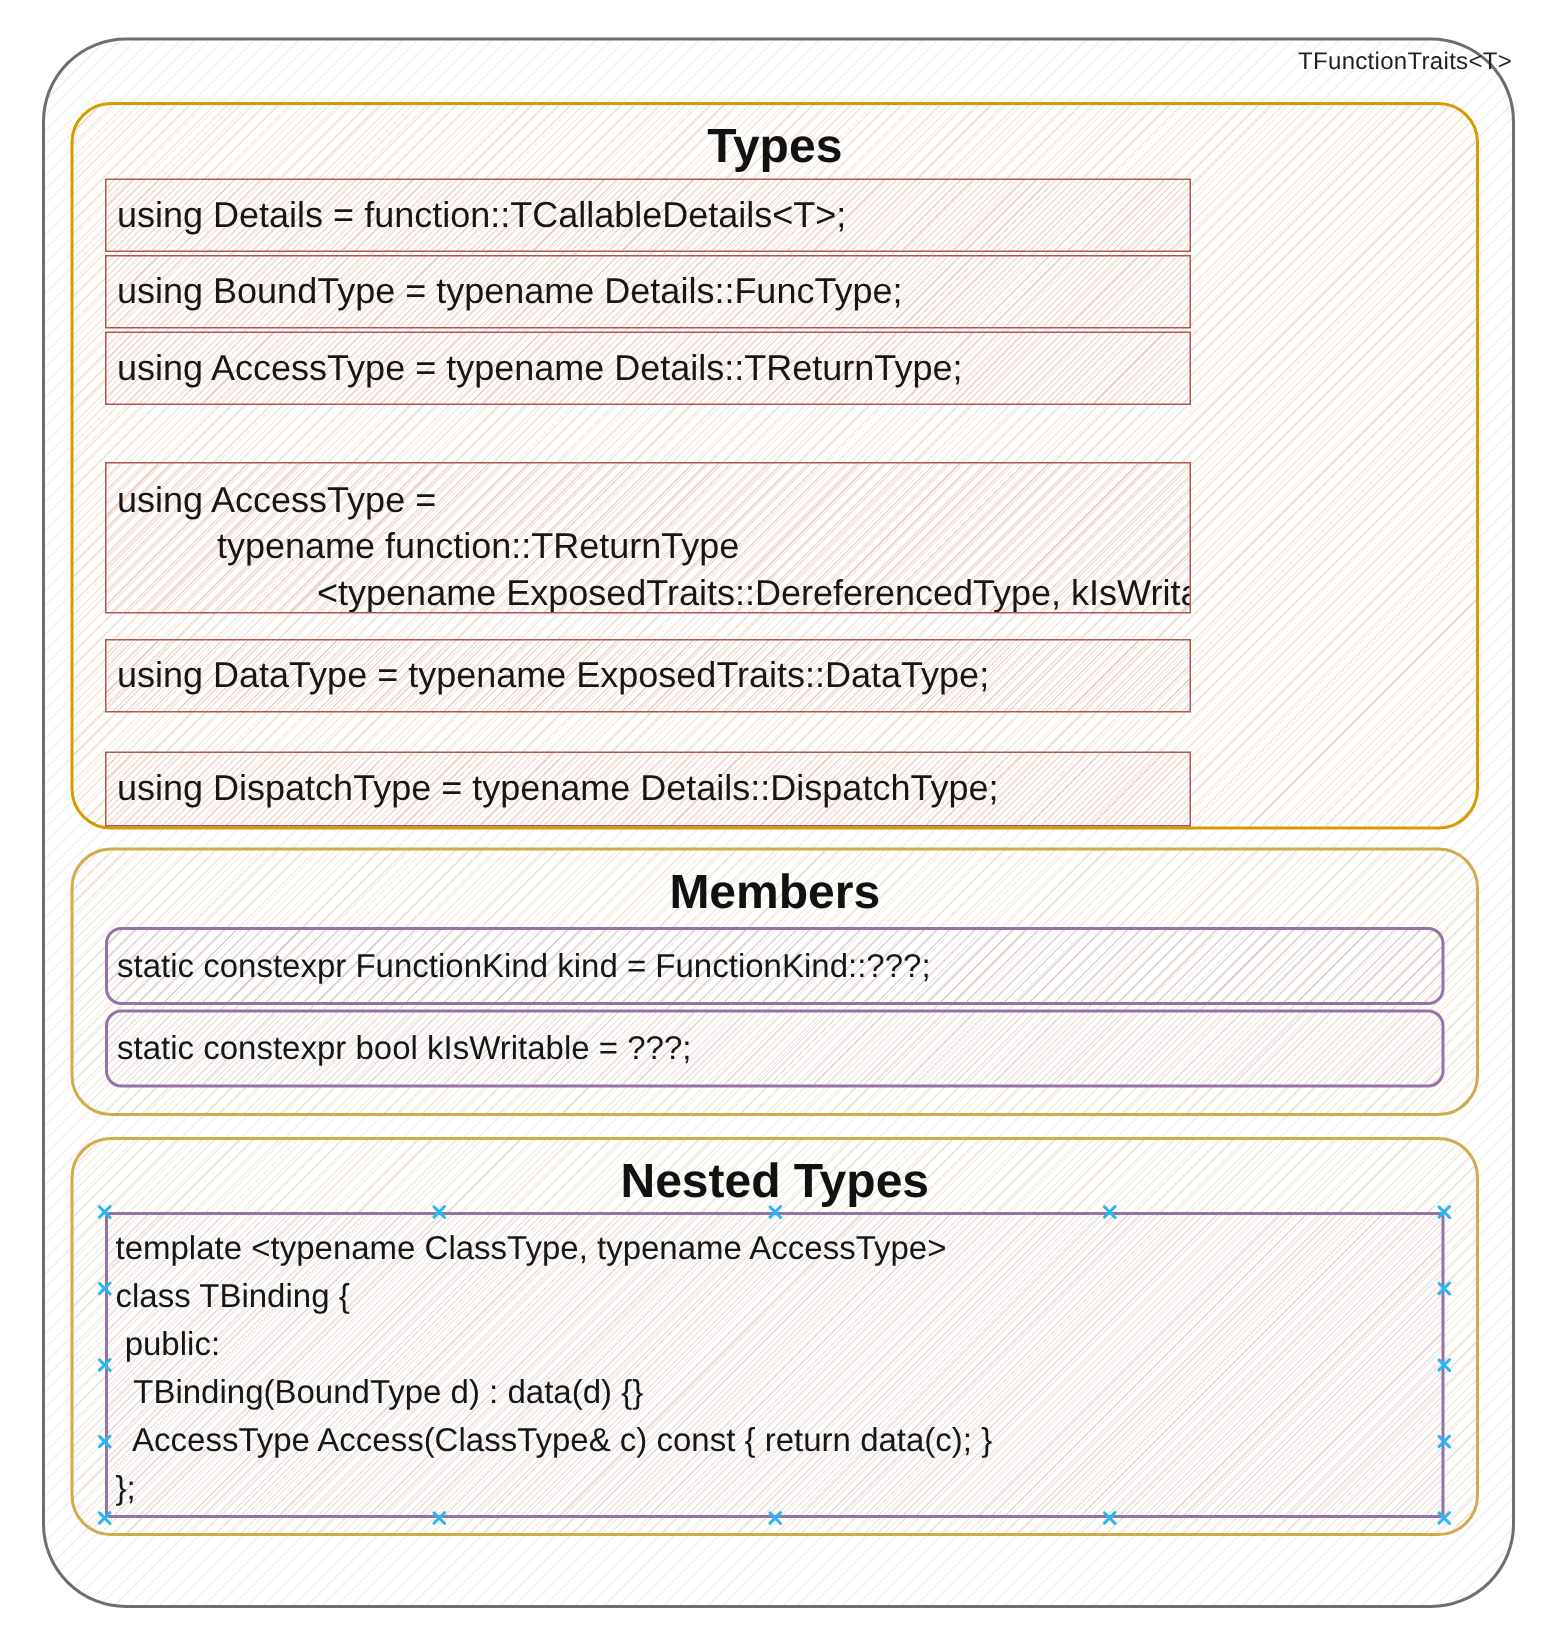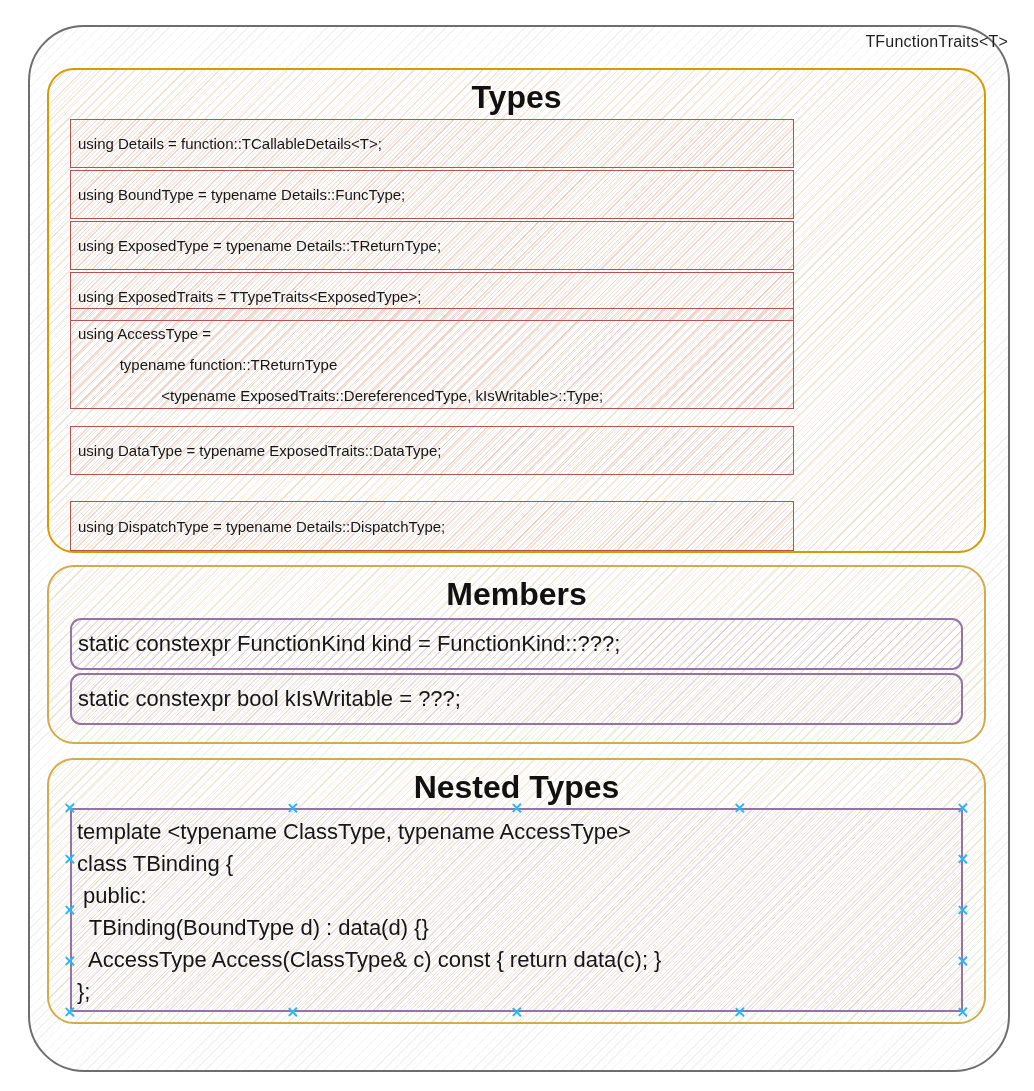--- a/index.html
+++ b/index.html
@@ -44,21 +44,21 @@
     position:absolute;left:0;right:0;top:9px;height:30px;
     text-align:center;font-weight:bold;font-size:32px;color:#111;
   }
 
   
   .trow{
     position:absolute;left:21px;width:724px;
     border:1.5px solid #b25551;
     background:
       repeating-linear-gradient(135deg, rgba(198,96,90,0.25) 0 1px, rgba(255,255,255,0) 1px 6px);
-    font-size:15px;white-space:pre;display:flex;align-items:center;
+    font-size:24px;white-space:pre;display:flex;align-items:center;
     padding-left:7px;color:#161616;overflow:hidden;
   }
   .trow.multi{align-items:flex-start;padding-top:9px;line-height:31px;}
 
   
   .mrow{
     position:absolute;left:21px;width:893px;height:52px;
     border:2px solid #9673a6;border-radius:11px;
     background:
       repeating-linear-gradient(135deg, rgba(150,115,166,0.20) 0 1px, transparent 1px 6px);
@@ -92,22 +92,21 @@
 
 <div class="canvas">
 
   <div class="outer">
     <div class="outer-title">TFunctionTraits&lt;T&gt;</div>
 
     <div class="section sec-types">
       <div class="section-title">Types</div>
       <div class="trow" style="top:49px;height:49px;">using Details = function::TCallableDetails&lt;T&gt;;</div>
       <div class="trow" style="top:100px;height:49px;">using BoundType = typename Details::FuncType;</div>
-      <div class="trow" style="top:151px;height:49px;">using ExposedType = typename Details::TReturnType;</div>
-      <div class="trow" style="top:202px;height:49px;">using ExposedTraits = TTypeTraits&lt;ExposedType&gt;;</div>
+      <div class="trow" style="top:151px;height:49px;">using AccessType = typename Details::TReturnType;</div>
       <div class="trow multi" style="top:238px;height:101px;">using AccessType =
           typename function::TReturnType
                     &lt;typename ExposedTraits::DereferencedType, kIsWritable&gt;::Type;</div>
       <div class="trow" style="top:356px;height:49px;">using DataType = typename ExposedTraits::DataType;</div>
       <div class="trow" style="top:407px;height:50px;margin-top:24px;">using DispatchType = typename Details::DispatchType;</div>
     </div>
 
     <div class="section sec-gold sec-members">
       <div class="section-title">Members</div>
       <div class="mrow" style="top:51px;">static constexpr FunctionKind kind = FunctionKind::???;</div>

